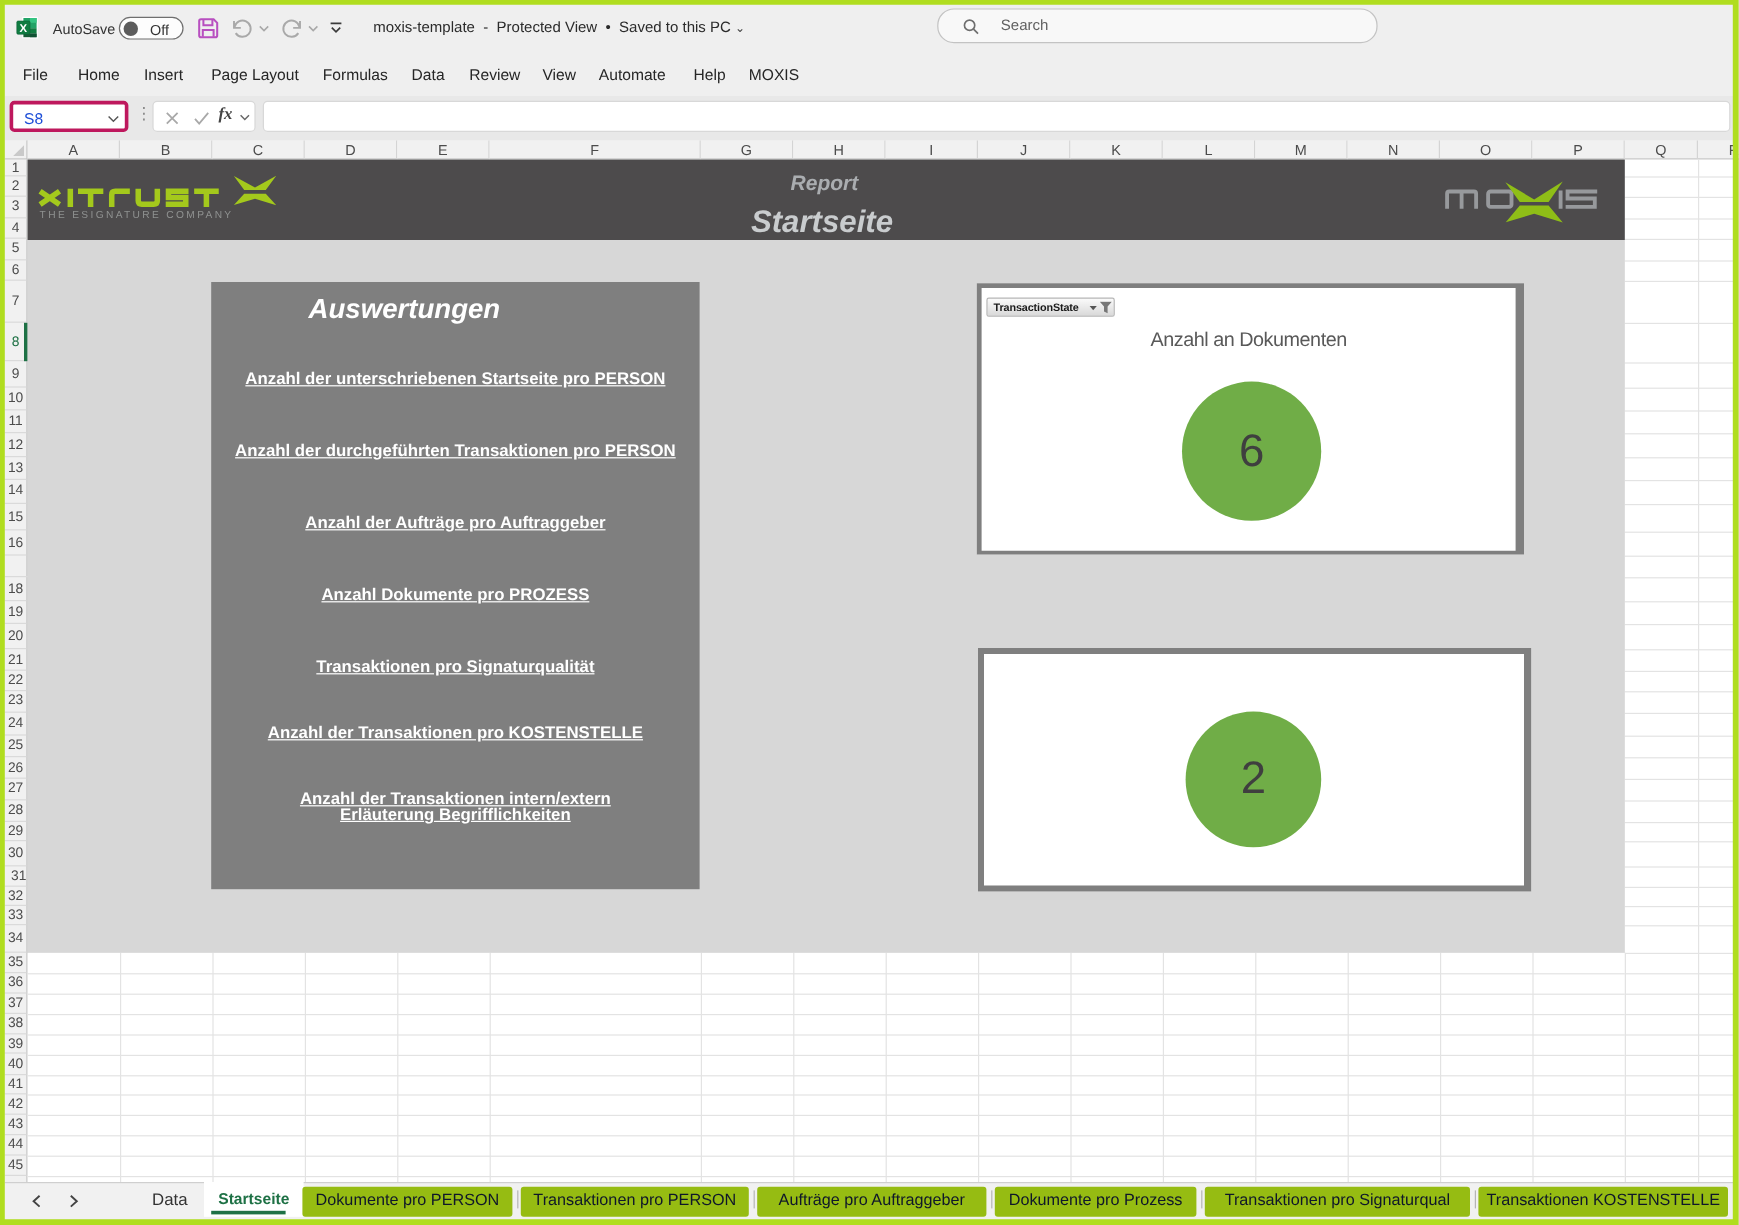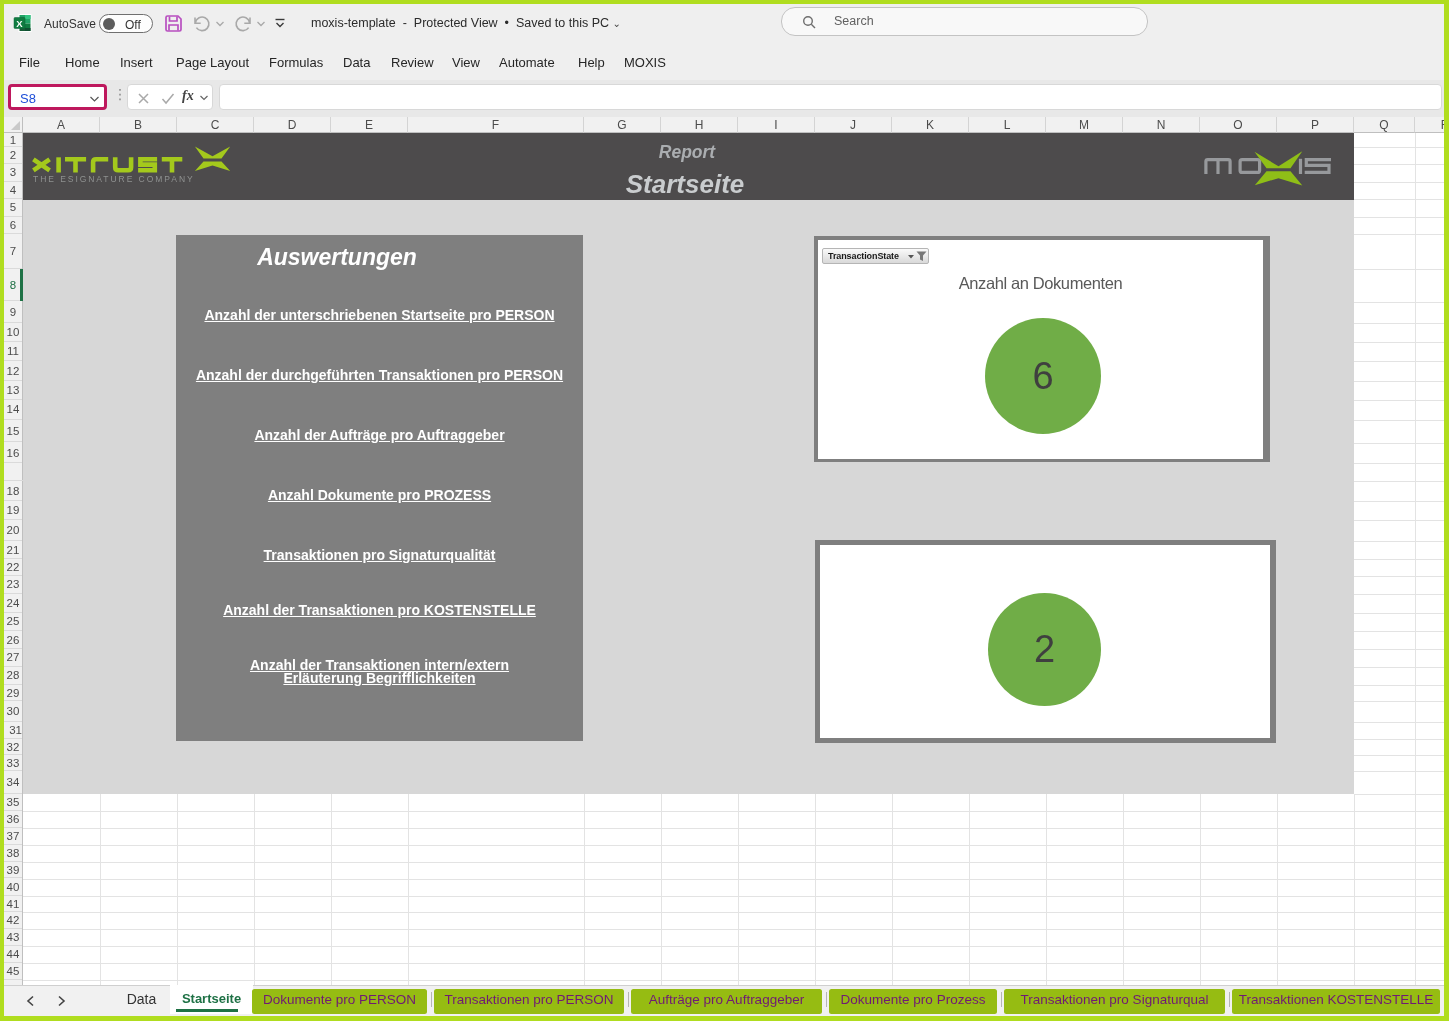--- a/index.html
+++ b/index.html
@@ -45,21 +45,21 @@
 .card1{left:814px;top:236px;width:456px;height:226px;background:#fff;border:solid #7f7f7f;border-width:4px 7px 3px 4px}
 .card2{left:815px;top:540px;width:461px;height:203px;background:#fff;border:solid #7f7f7f;border-width:5px 6px 5px 5px}
 .ctitle{width:100%;text-align:center;font-size:16.5px;color:#595959;letter-spacing:-0.4px}
 .circ{border-radius:50%;background:#70ad47;color:#3f3f3f;text-align:center}
 .slicer{left:4px;top:8px;width:107px;height:16px;border:1px solid #b5b5b5;border-radius:2px;background:linear-gradient(180deg,#fafafa,#d9d9d9);font-size:9px;font-weight:bold;color:#1a1a1a;line-height:14.5px;padding-left:5px;letter-spacing:-0.1px}
 
 .tabbar{left:4px;top:985px;width:1441px;height:31px;background:#f1f1f1;border-top:1px solid #cfcfcf}
 .datatab{left:108px;top:0;width:59px;height:31px;text-align:center;font-size:14px;color:#333;line-height:29px}
 .acttab{left:166px;top:0;width:83px;height:29px;background:#fff;text-align:center;font-size:13px;font-weight:bold;color:#1e7145;line-height:27px}
 .actbar{left:176px;top:1008.5px;width:62px;height:3.5px;background:#1e7145}
-.gtab{top:989px;height:25px;background:#96bc12;border-radius:2.5px;text-align:center;font-size:13.5px;color:#701a75;line-height:22px;white-space:nowrap}
+.gtab{top:989px;height:25px;background:#96bc12;border-radius:2.5px;text-align:center;font-size:13.5px;color:#0f172a;line-height:22px;white-space:nowrap}
 .tsep{top:992px;width:1px;height:15px;background:#b5b5b5}
 </style></head><body>
 <svg class="ab" style="left:13px;top:13px" width="20" height="20" viewBox="0 0 20 20">
 <rect x="5.5" y="1" width="13" height="18" fill="#fff"></rect>
 <rect x="6.5" y="2" width="11" height="4" fill="#21a366"></rect>
 <rect x="12" y="2" width="5.5" height="4" fill="#33c481"></rect>
 <rect x="12" y="6" width="5.5" height="4.5" fill="#21a366"></rect>
 <rect x="6.5" y="10.5" width="11" height="4.5" fill="#107c41"></rect>
 <rect x="6.5" y="15" width="11" height="3" fill="#185c37"></rect>
 <rect x="12" y="15" width="5.5" height="3" fill="#0f5132"></rect>

